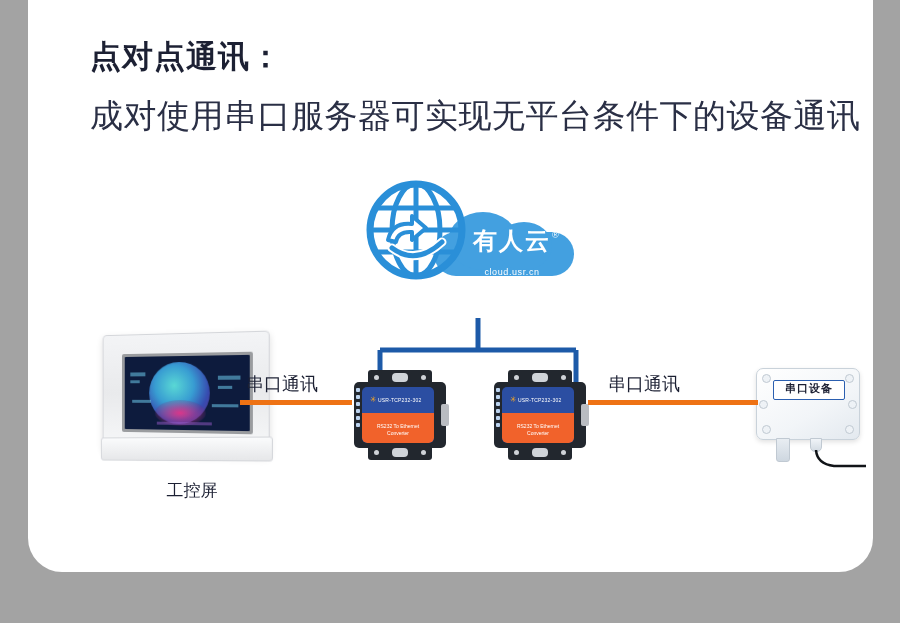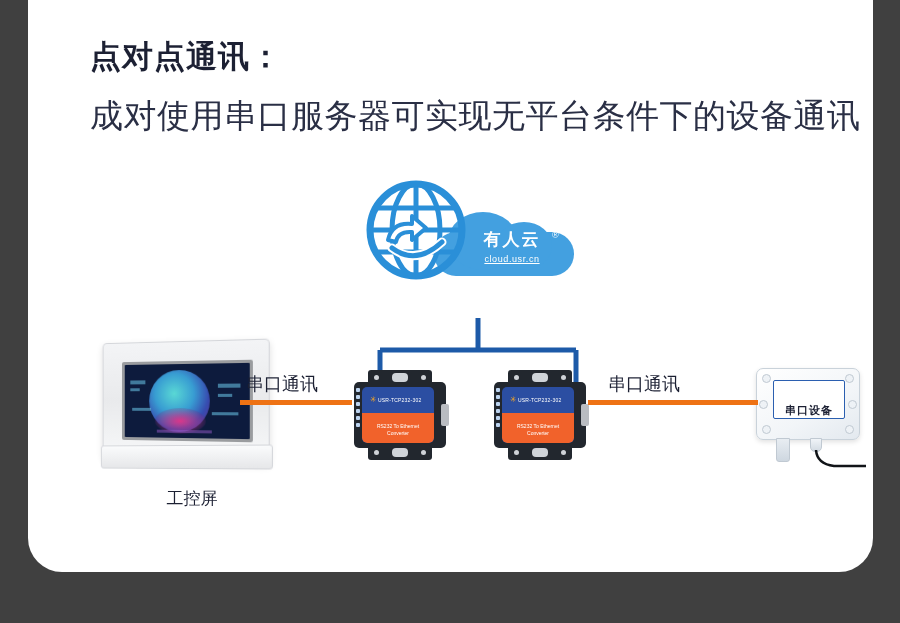--- a/index.html
+++ b/index.html
@@ -6,21 +6,21 @@
   html, body {
     width: 900px; height: 623px;
     overflow: hidden;
     font-family: "Liberation Sans", "DejaVu Sans", sans-serif;
   }
   body { background: #1a3291; }
 
   .page {
     position: relative;
     width: 900px; height: 623px;
-    background: #404040;
+    background: #a3a3a3;
   }
 
   
   .card {
     position: absolute;
     left: 28px; top: 0px;
     width: 845px; height: 572px;
     background: #ffffff;
     border-bottom-left-radius: 34px;
     border-bottom-right-radius: 34px;
@@ -78,29 +78,28 @@
   }
   .cloud-text {
     position: absolute;
     left: 104px; top: 52px;
     width: 104px;
     text-align: center;
     color: #ffffff;
     z-index: 5;
   }
   .cloud-text .cn {
-    font-size: 17px; font-weight: bold;
+    font-size: 24px; font-weight: bold;
     letter-spacing: 2px;
     line-height: 22px;
     display: block;
-    font-family: Liberation Mono, monospace;
   }
   .cloud-text .en {
     font-size: 9px; letter-spacing: 0.6px;
-    display: block; margin-top: 2px; text-decoration: underline;
+    display: block; margin-top: 15px;
   }
   .reg-mark {
     position: absolute;
     left: 196px; top: 52px;
     font-size: 9px; color: #ffffff;
     z-index: 6;
   }
   .globe {
     position: absolute;
     left: 8px; top: 0px;
@@ -114,21 +113,21 @@
     text-align: center;
     font-size: 18px;
     color: #1c2033;
     white-space: nowrap;
   }
 
   
   .bracket { position: absolute; left: 340px; top: 318px; width: 220px; height: 70px; }
 
   
-  .monitor { position: absolute; left: 62px; top: 337px; width: 185px; height: 135px; }
+  .monitor { position: absolute; left: 62px; top: 329px; width: 185px; height: 135px; }
   .mon-case {
     position: absolute; left: 8px; top: 4px;
     width: 170px; height: 120px;
     background: linear-gradient(180deg,#f3f4f6 0%,#e9eaec 50%,#f7f8f9 100%);
     border: 1px solid #d4d6da;
     border-radius: 4px;
     transform: perspective(420px) rotateY(-11deg);
     box-shadow: 0 3px 7px rgba(0,0,0,0.13);
   }
   .mon-bezel {
@@ -249,25 +248,25 @@
     border: 1px solid #c9d2da;
     border-radius: 7px;
     box-shadow: 0 2px 5px rgba(0,0,0,0.12);
   }
   .dev-screw {
     position: absolute; width: 9px; height: 9px;
     background: #eef2f6; border: 1px solid #c0c9d2; border-radius: 50%;
   }
   .dev-plate {
     position: absolute; left: 16px; top: 11px;
-    width: 72px; height: 39px;
+    width: 72px; height: 20px;
     background: #ffffff;
     border: 1px solid #2b5fb0;
     border-radius: 2px;
-    display: flex; align-items: flex-end; justify-content: center;
+    display: flex; align-items: flex-start; justify-content: center;
   }
   .dev-plate span {
     font-size: 11px; color: #1c2033; font-weight: bold;
     letter-spacing: 1px; white-space: nowrap;
   }
   .dev-vent {
     position: absolute; left: 20px; top: 70px;
     width: 14px; height: 24px;
     background: linear-gradient(180deg,#e8edf2,#ced7e0);
     border: 1px solid #c0c9d2;

